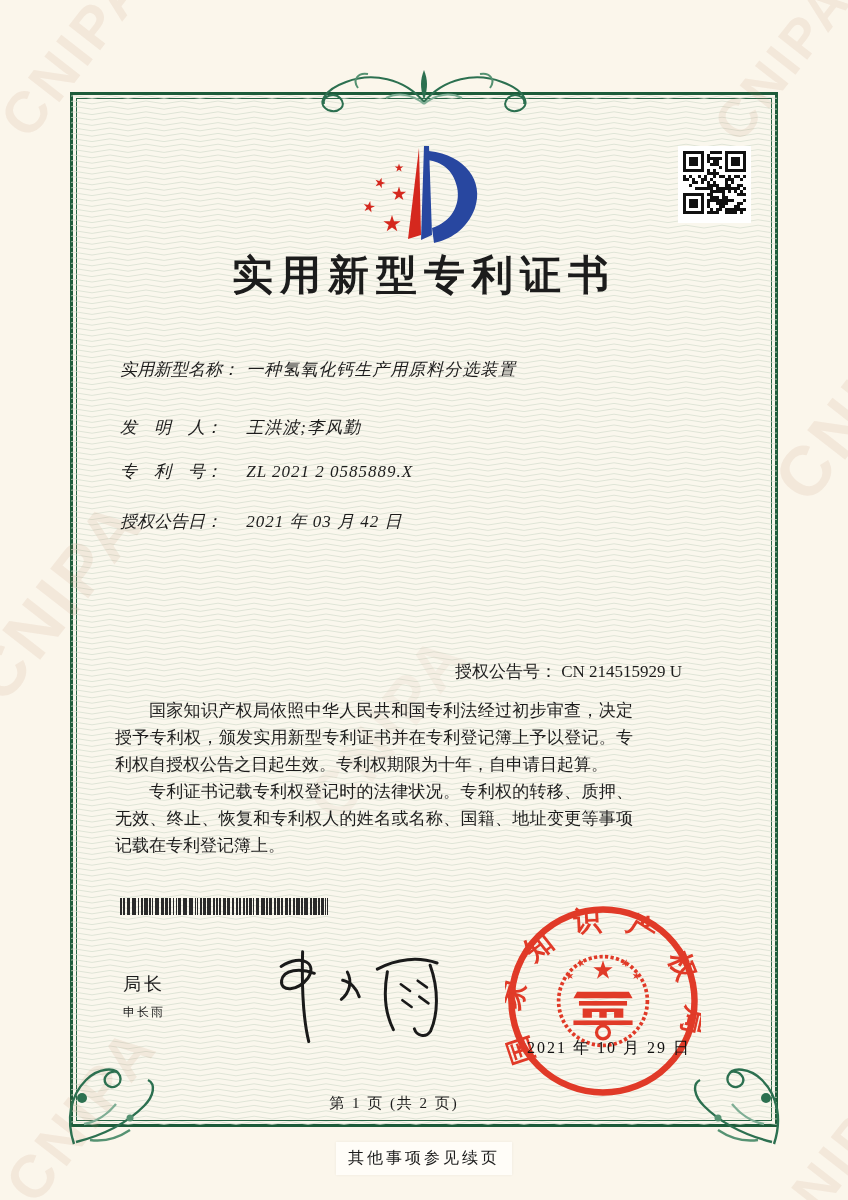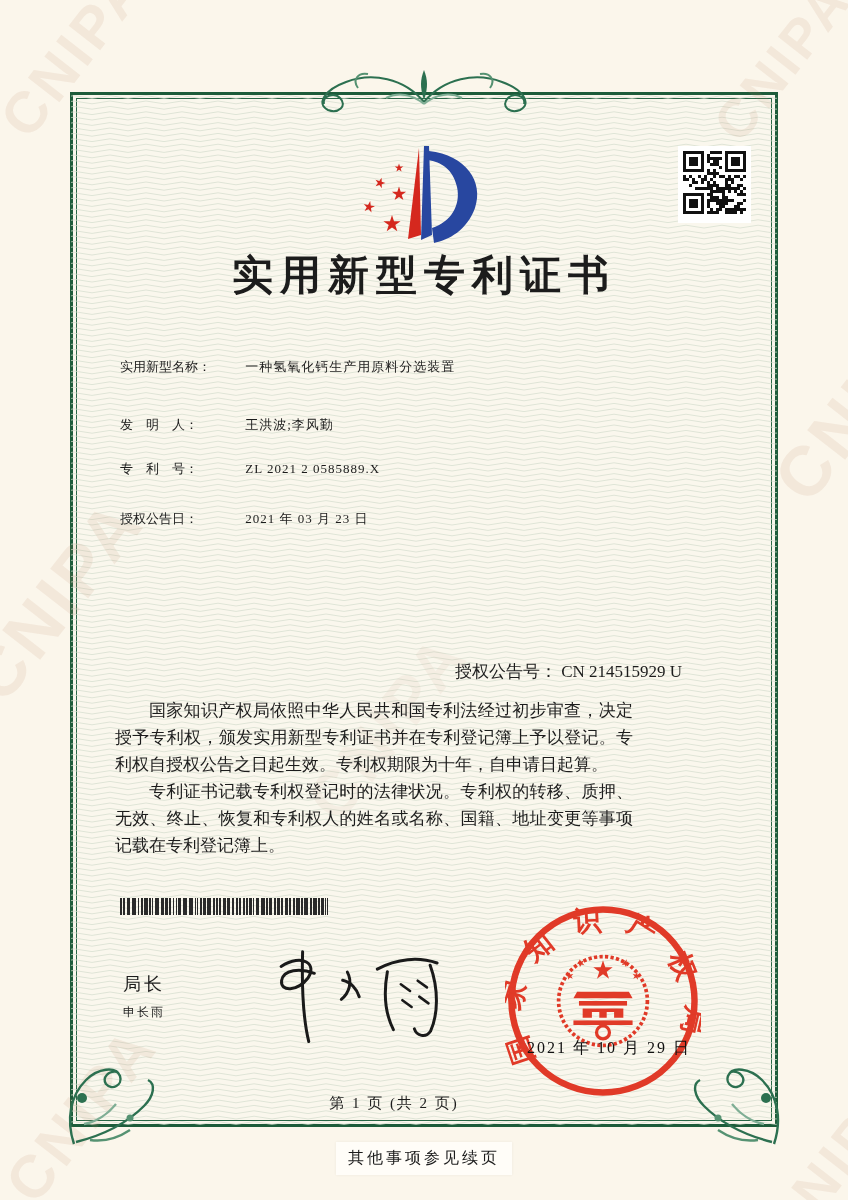--- a/index.html
+++ b/index.html
@@ -20,21 +20,21 @@
   .ornament{position:absolute;z-index:3;}
 
   .content{position:absolute;left:0;top:0;width:848px;height:1200px;z-index:2;}
 
   .cert-no{position:absolute;left:112px;top:148px;font-size:17px;letter-spacing:5px;}
   .logo{position:absolute;left:352px;top:136px;}
   .qr-box{position:absolute;left:678px;top:146px;background:#fff;padding:5px;}
   .title{position:absolute;left:0;top:248px;width:848px;text-align:center;
          font-size:41px;font-weight:bold;letter-spacing:7px;}
 
-  .field{position:absolute;left:120px;font-size:13px;white-space:nowrap;}
+  .field{position:absolute;left:120px;font-size:17px;white-space:nowrap;font-style:italic;}
   .field .lab{display:inline-block;width:122px;}
   .field .val{letter-spacing:1px;}
   .field2{position:absolute;left:455px;font-size:17px;white-space:nowrap;}
 
   .paras{position:absolute;left:115px;top:697px;width:518px;font-size:17px;
          line-height:27px;text-align:justify;}
   .paras p{margin:0;text-indent:2em;}
 
   .barcode{position:absolute;left:120px;top:898px;}
   .director-title{position:absolute;left:123px;top:972px;font-size:18px;letter-spacing:3px;text-align:right;}
@@ -464,21 +464,21 @@
     <div class="field" style="top:410px;margin-top:6px;">
       <span class="lab">发　明　人：</span>
       <span class="val">王洪波;李风勤</span>
     </div>
     <div class="field" style="top:460px;">
       <span class="lab">专　利　号：</span>
       <span class="val">ZL 2021 2 0585889.X</span>
     </div>
     <div class="field" style="top:510px;">
       <span class="lab">授权公告日：</span>
-      <span class="val">2021 年 03 月 23 日</span>
+      <span class="val">2021 年 03 月 42 日</span>
     </div>
     <div class="field2" style="top:660px;">
       <span>授权公告号：</span>
       <span class="val">CN 214515929 U</span>
     </div>
 
     <div class="paras">
       <p>国家知识产权局依照中华人民共和国专利法经过初步审查，决定授予专利权，颁发实用新型专利证书并在专利登记簿上予以登记。专利权自授权公告之日起生效。专利权期限为十年，自申请日起算。</p>
       <p>专利证书记载专利权登记时的法律状况。专利权的转移、质押、无效、终止、恢复和专利权人的姓名或名称、国籍、地址变更等事项记载在专利登记簿上。</p>
     </div>

